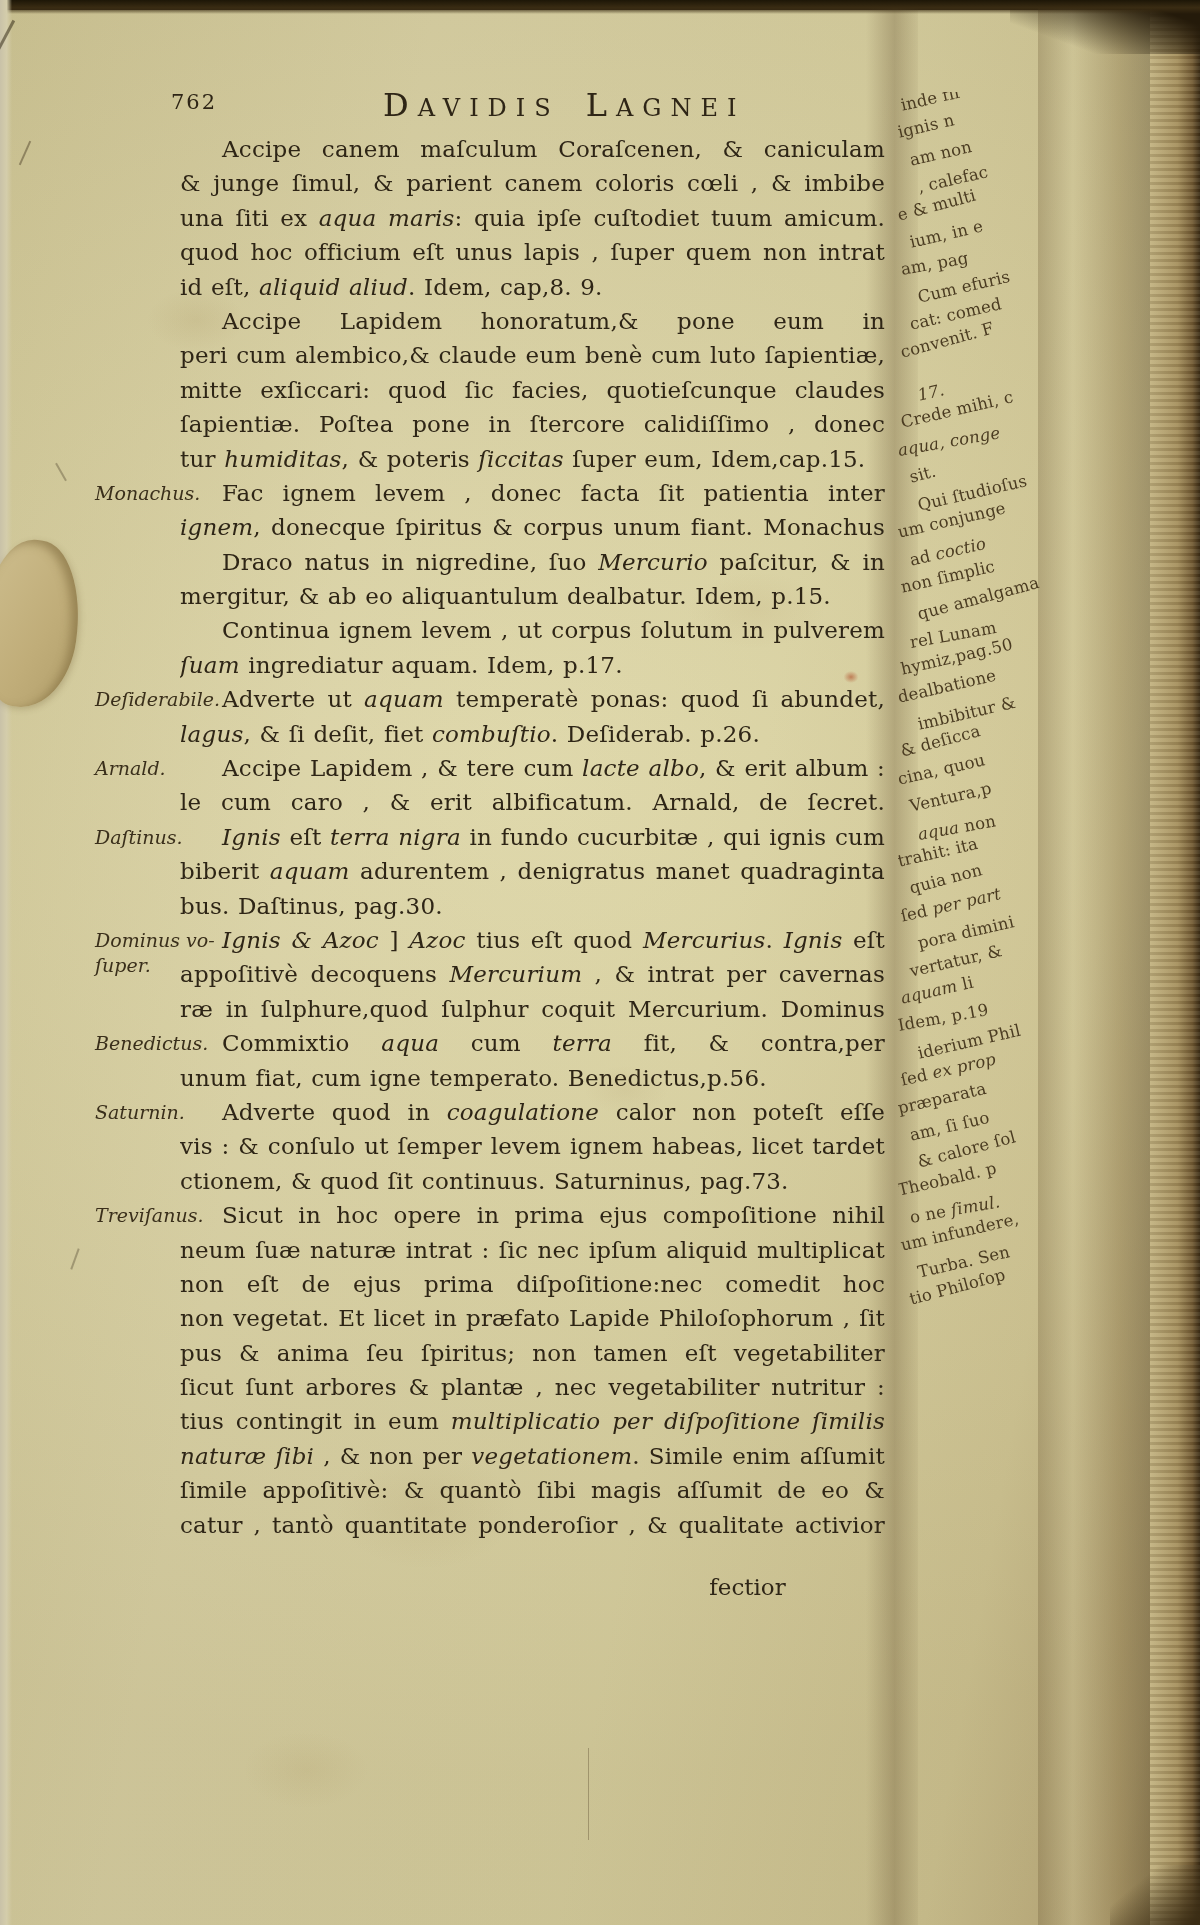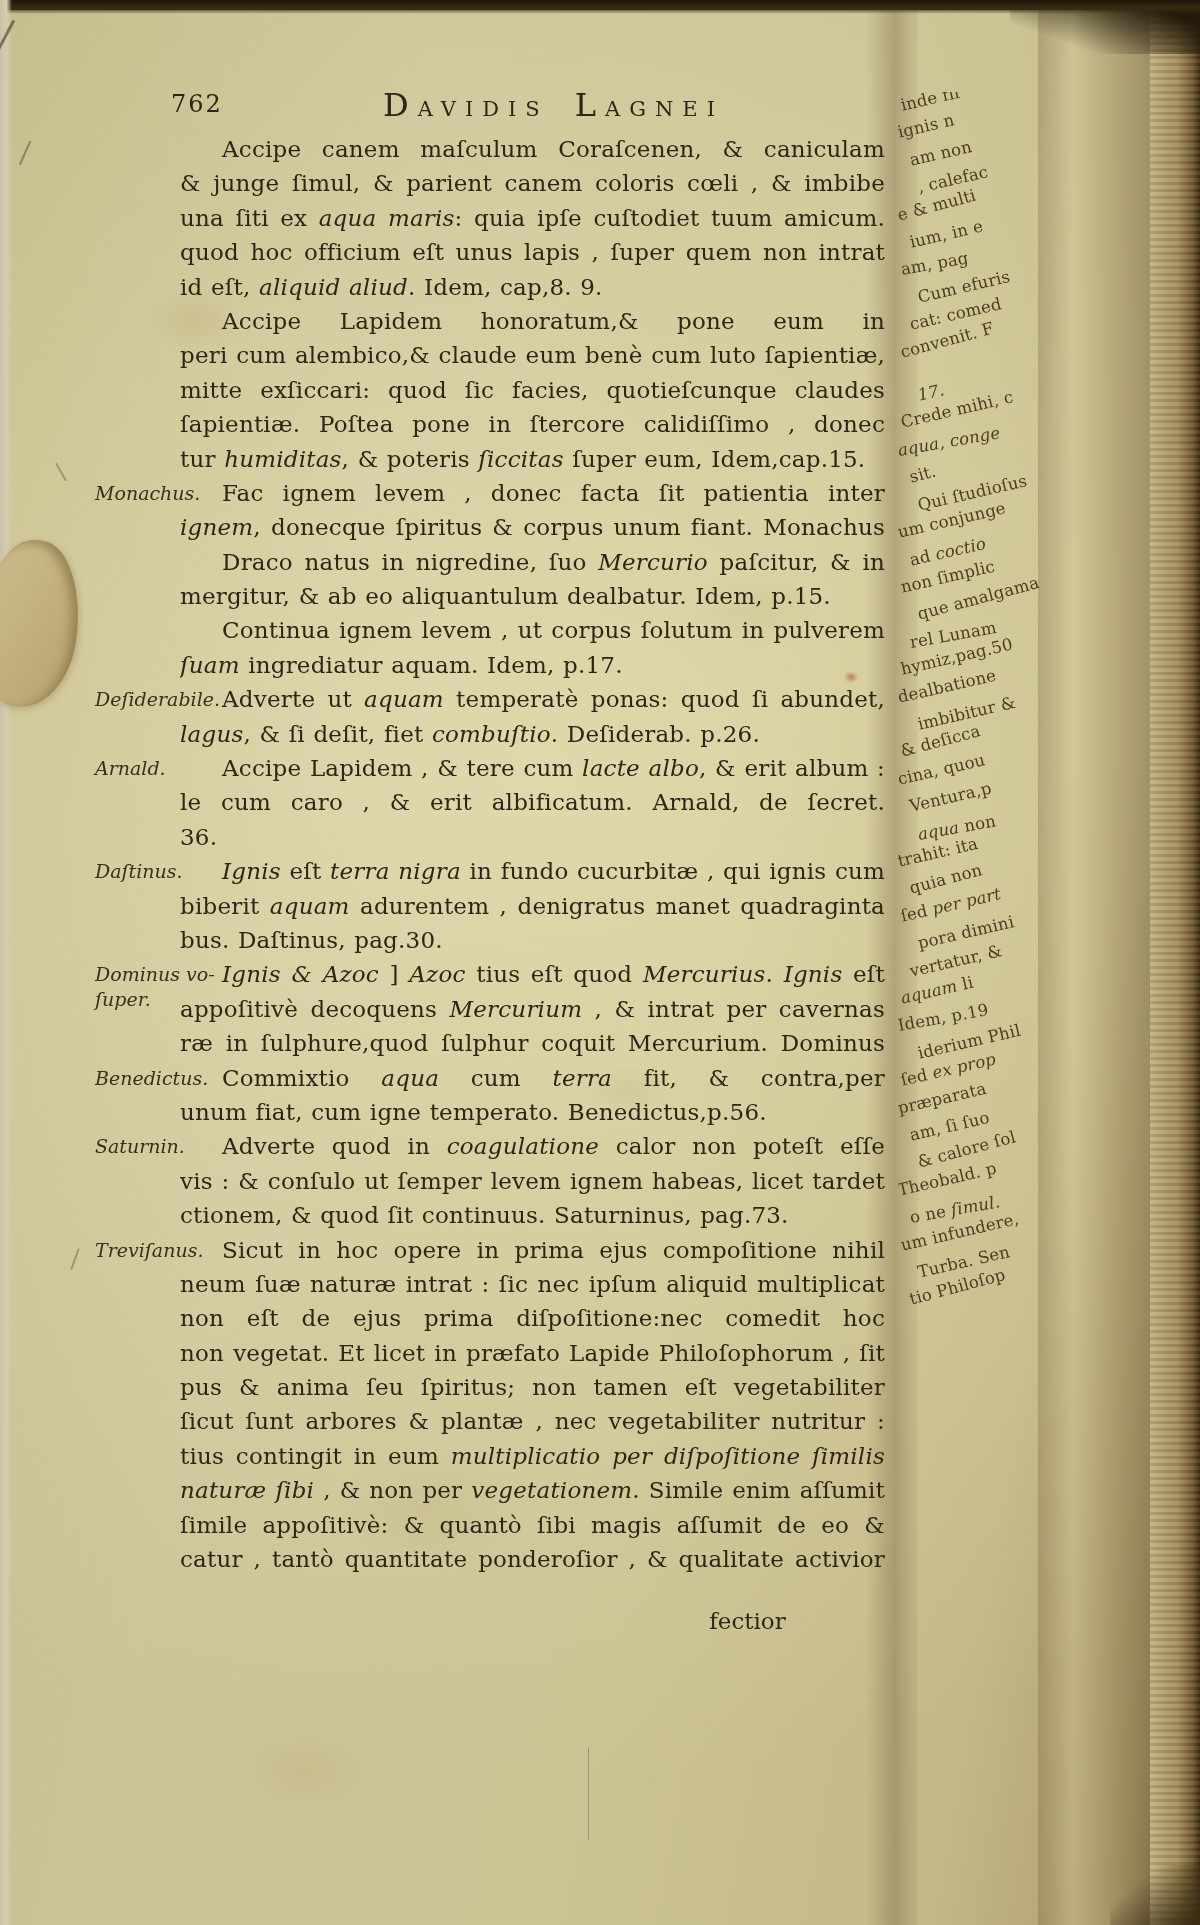--- a/index.html
+++ b/index.html
@@ -62,24 +62,24 @@
     transform:rotate(-13deg);transform-origin:0 50%;letter-spacing:.2px;}
   .frag:nth-child(3n){margin-left:12px;}
   .frag:nth-child(3n+1){margin-left:3px;}
   .frag:nth-child(4n){margin-left:20px;}
   .frag:nth-child(5n){transform:rotate(-15deg);}
   .frag:nth-child(7n){transform:rotate(-10deg);}
   .frag-gap{height:16px;}
   
   .text-block{position:absolute;left:95px;top:86px;width:790px;color:#2e2516;}
   .header-row{position:relative;height:46px;}
-  .page-number{position:absolute;left:76px;top:4px;font-size:24px;letter-spacing:2px;}
+  .page-number{position:absolute;left:76px;top:4px;font-size:21px;letter-spacing:2px;}
   .running-header{position:absolute;left:288px;top:0;white-space:nowrap;}
   .running-header .hcap{font-size:32px;letter-spacing:9px;}
-  .running-header .hrest{font-size:21px;letter-spacing:9px;}
+  .running-header .hrest{font-size:24px;letter-spacing:9px;}
   .running-header .hword{margin-right:26px;}
   .par-row{display:flex;}
   .margin-cell{width:85px;flex:0 0 85px;padding-top:5px;}
   .margin-note{font-style:italic;font-size:19px;line-height:25px;color:#3a2f1b;white-space:nowrap;}
   .body-cell{width:705px;flex:0 0 705px;}
   .bl{
     font-size:23px;line-height:34.4px;height:34.4px;overflow:hidden;
     text-align:justify;text-align-last:justify;letter-spacing:.2px;word-spacing:1px;
   }
   .bl.fin{text-align-last:left;}
@@ -215,21 +215,20 @@
           <div class="bl fin"><span class="it">lagus</span><span>, &amp; ſi deſit, fiet </span><span class="it">combuſtio</span><span>. Deſiderab. p.26.</span></div>
         </div>
       </div>
       <div class="par-row">
         <div class="margin-cell">
           <div class="margin-note">Arnald.</div>
         </div>
         <div class="body-cell">
           <div class="bl ind"><span>Accipe Lapidem , &amp; tere cum </span><span class="it">lacte albo</span><span>, &amp; erit album : vel vi-</span></div>
           <div class="bl"><span>le cum caro , &amp; erit albificatum.  Arnald, de ſecret. Naturæ. pag.</span></div>
-          <div class="bl fin"><span>36.</span></div>
         </div>
       </div>
       <div class="par-row">
         <div class="margin-cell">
           <div class="margin-note">Daſtinus.</div>
         </div>
         <div class="body-cell">
           <div class="bl ind"><span class="it">Ignis</span><span> eſt </span><span class="it">terra nigra</span><span> in fundo cucurbitæ , qui ignis cum ſuam</span></div>
           <div class="bl"><span>biberit </span><span class="it">aquam</span><span> adurentem , denigratus manet quadraginta nocti-</span></div>
           <div class="bl fin"><span>bus. Daſtinus, pag.30.</span></div>

